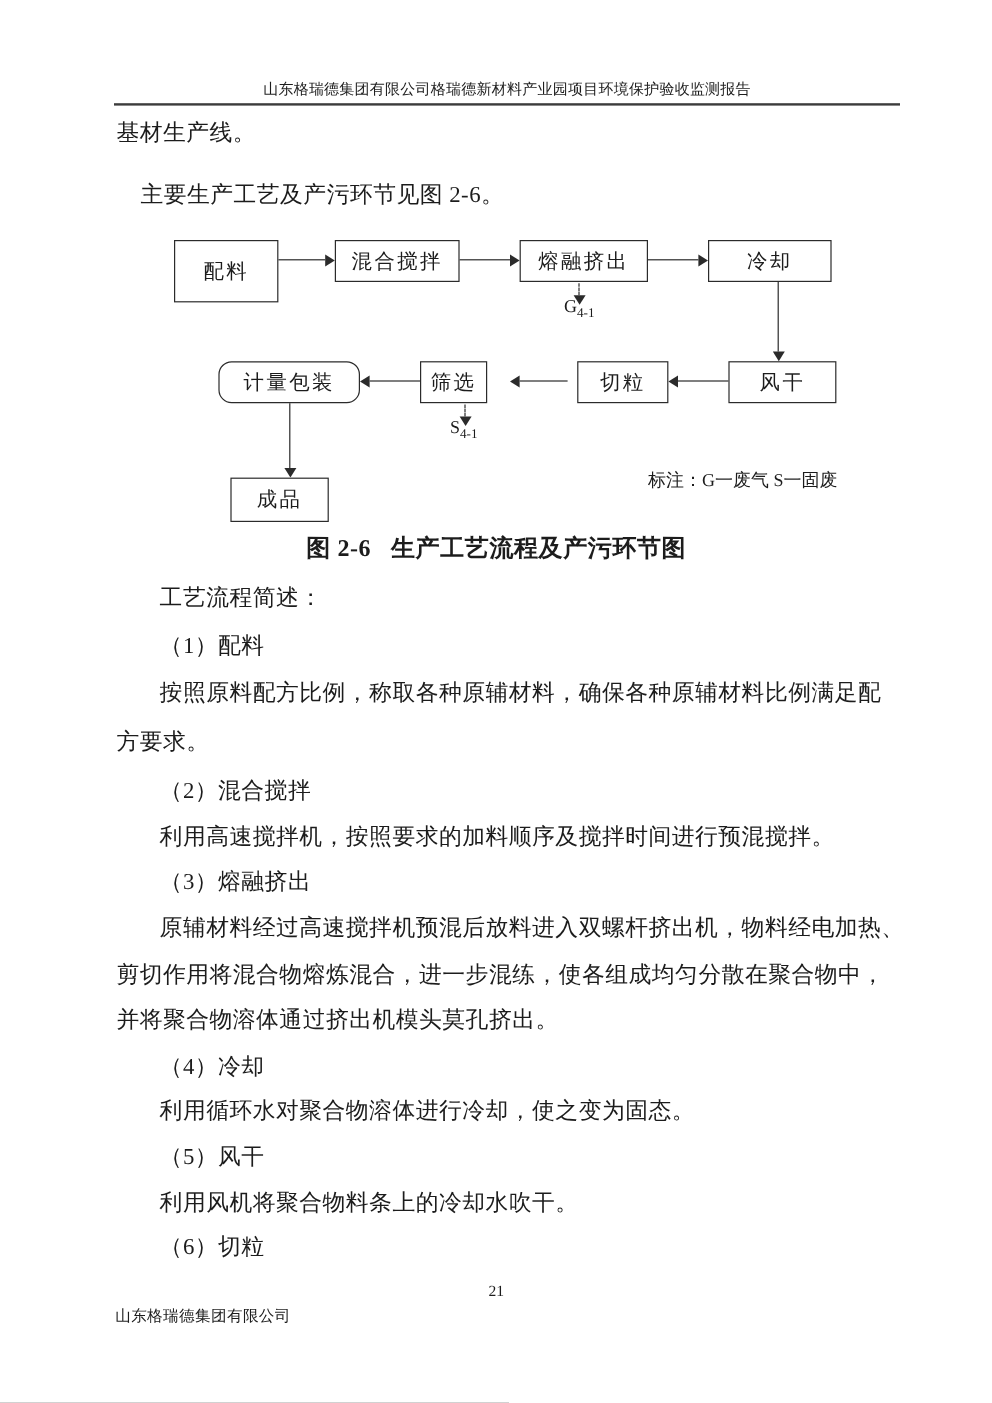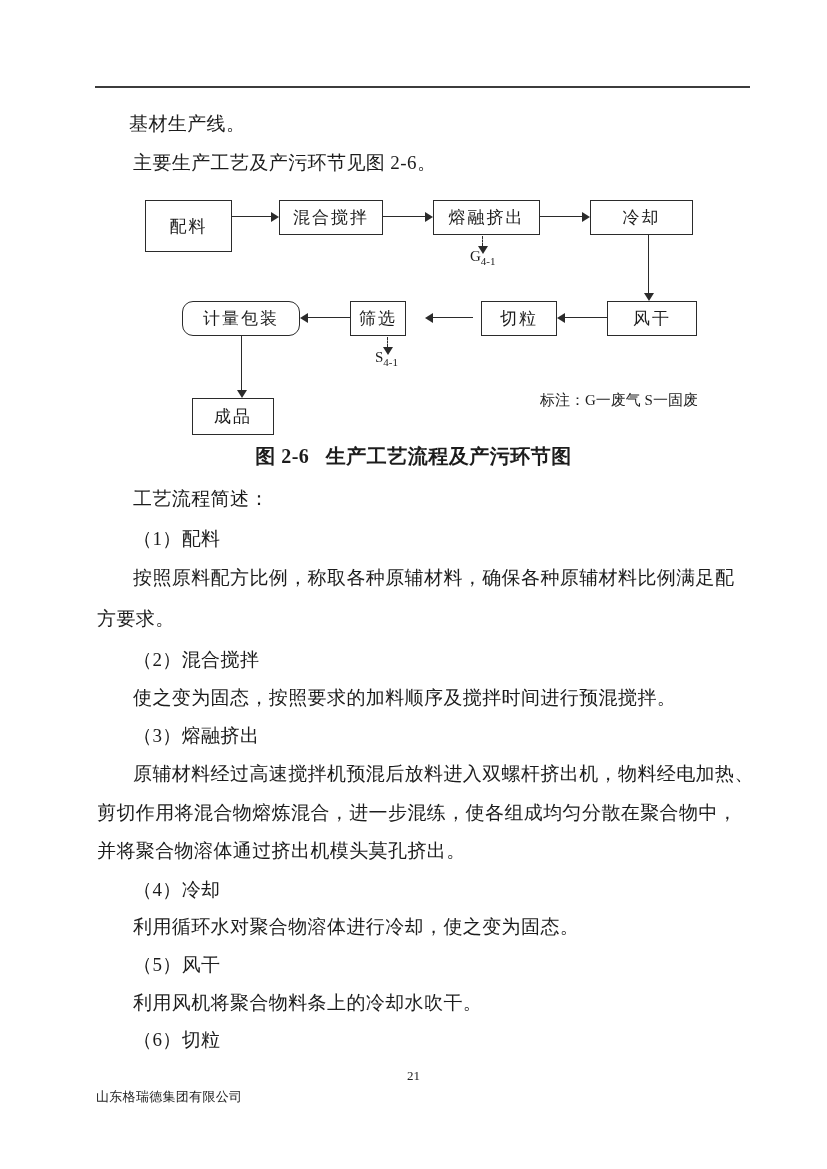--- a/index.html
+++ b/index.html
@@ -56,24 +56,25 @@
   .legend{position:absolute;left:540px;top:391px;font-size:15px;white-space:pre;}
   
   .page-num{position:absolute;left:0;top:1068px;width:827px;text-align:center;font-size:13px;}
   .footer-company{position:absolute;left:96px;top:1088px;font-size:13px;letter-spacing:0.3px;white-space:nowrap;}
 </style>
 </head>
 <body>
 
 <div class="page">
 
+  <div class="hdr-title">山东格瑞德集团有限公司格瑞德新材料产业园项目环境保护验收监测报告</div>
   <div class="hdr-rule"></div>
 
-  <div class="bline" style="left:97px;top:112px;margin-left:32px;">基材生产线。</div>
-  <div class="bline" style="left:133px;top:151px;font-family:Liberation Serif, serif;">主要生产工艺及产污环节见图 2-6。</div>
+  <div class="bline" style="left:97px;top:100px;">基材生产线。</div>
+  <div class="bline" style="left:117px;top:151px;font-family:Liberation Serif, serif;">主要生产工艺及产污环节见图 2-6。</div>
 
   <div>
 
     <div class="fbox" style="left:145px;top:200px;width:87px;height:52px;">配料</div>
     <div class="fbox" style="left:279px;top:200px;width:104px;height:35px;">混合搅拌</div>
     <div class="fbox" style="left:433px;top:200px;width:107px;height:35px;">熔融挤出</div>
     <div class="fbox" style="left:590px;top:200px;width:103px;height:35px;">冷却</div>
 
     <div class="arrow-h right" style="left:232px;top:216px;width:39px;"></div>
     <div class="arrow-h right" style="left:383px;top:216px;width:42px;"></div>
@@ -102,21 +103,21 @@
     <div class="legend">标注：G一废气 S一固废</div>
   </div>
 
   <div class="fig-caption">图 2-6   生产工艺流程及产污环节图</div>
 
   <div class="bline" style="left:133px;top:487px;">工艺流程简述：</div>
   <div class="bline" style="left:133px;top:527px;">（1）配料</div>
   <div class="bline" style="left:133px;top:566px;">按照原料配方比例，称取各种原辅材料，确保各种原辅材料比例满足配</div>
   <div class="bline" style="left:97px;top:607px;">方要求。</div>
   <div class="bline" style="left:133px;top:648px;">（2）混合搅拌</div>
-  <div class="bline" style="left:133px;top:686px;">使之变为固态，按照要求的加料顺序及搅拌时间进行预混搅拌。</div>
+  <div class="bline" style="left:133px;top:686px;">利用高速搅拌机，按照要求的加料顺序及搅拌时间进行预混搅拌。</div>
   <div class="bline" style="left:133px;top:724px;">（3）熔融挤出</div>
   <div class="bline" style="left:133px;top:762px;">原辅材料经过高速搅拌机预混后放料进入双螺杆挤出机，物料经电加热、</div>
   <div class="bline" style="left:97px;top:801px;">剪切作用将混合物熔炼混合，进一步混练，使各组成均匀分散在聚合物中，</div>
   <div class="bline" style="left:97px;top:839px;">并将聚合物溶体通过挤出机模头莫孔挤出。</div>
   <div class="bline" style="left:133px;top:878px;">（4）冷却</div>
   <div class="bline" style="left:133px;top:915px;">利用循环水对聚合物溶体进行冷却，使之变为固态。</div>
   <div class="bline" style="left:133px;top:953px;">（5）风干</div>
   <div class="bline" style="left:133px;top:991px;">利用风机将聚合物料条上的冷却水吹干。</div>
   <div class="bline" style="left:133px;top:1028px;">（6）切粒</div>
 

